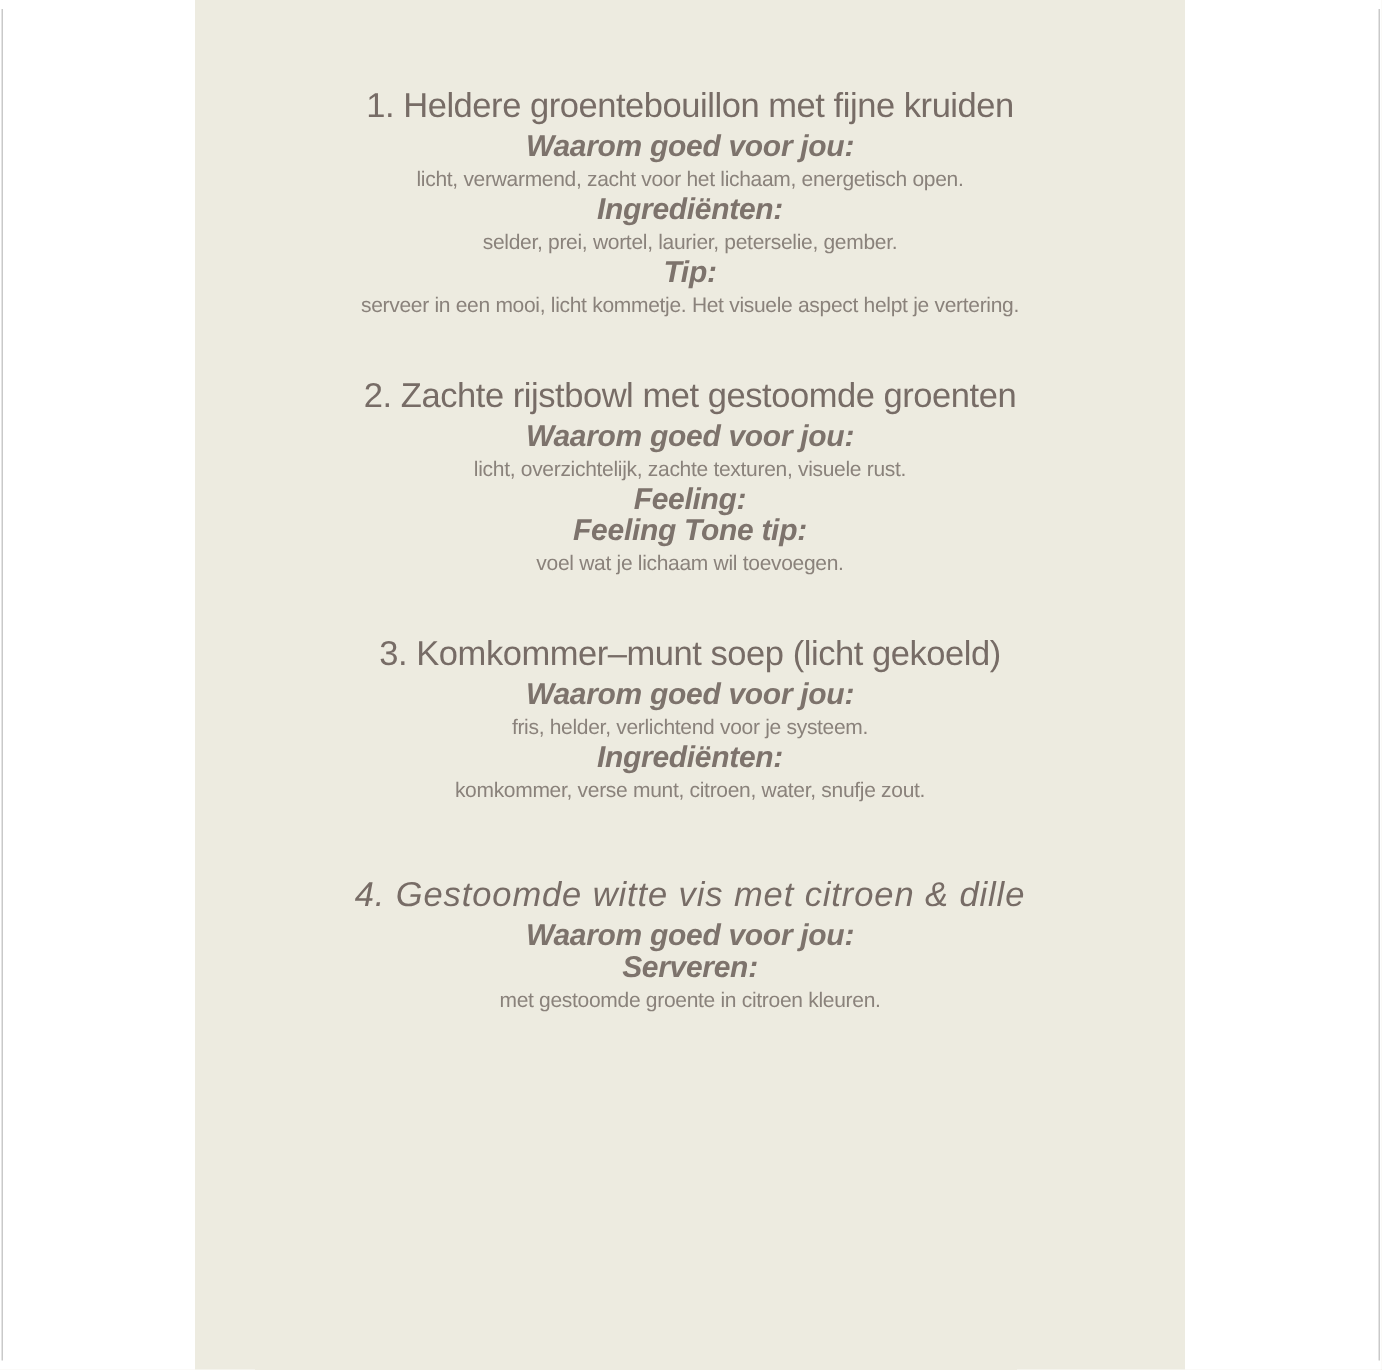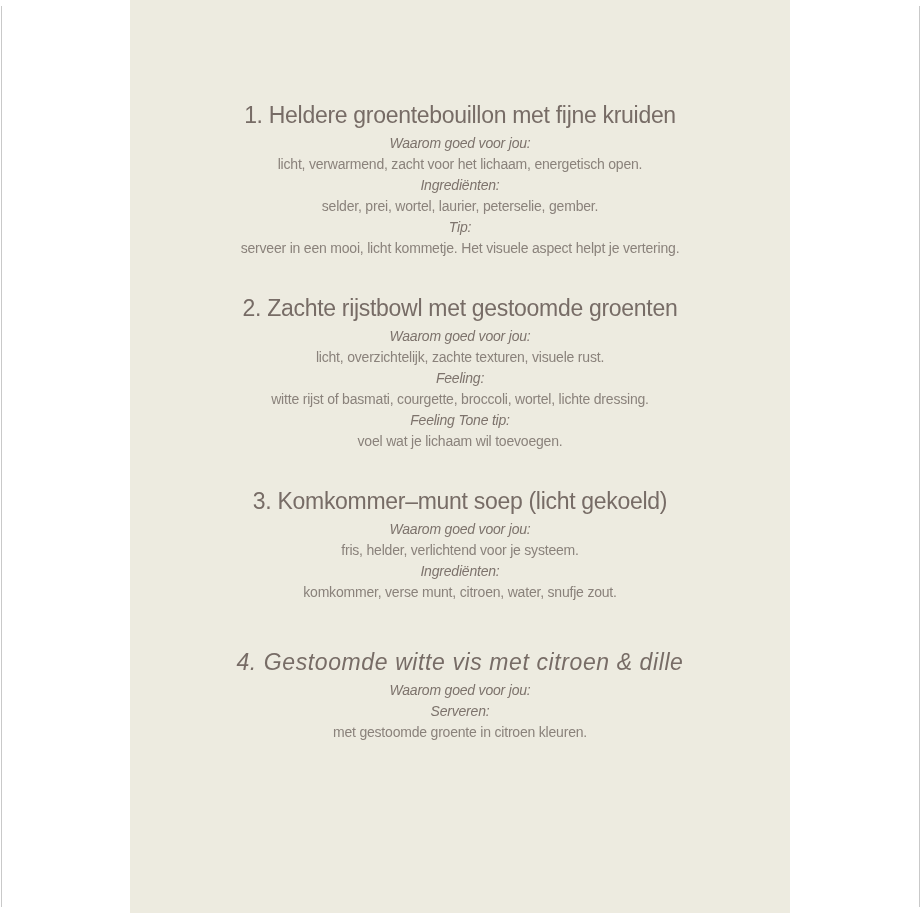--- a/index.html
+++ b/index.html
@@ -25,21 +25,21 @@
   }
   .edge-left{left:1px;}
   .edge-right{right:1px;}
   .paper{
     position:absolute;
     left:130px;top:0;
     width:660px;height:913px;
     background:var(--paper-bg);
   }
   .content{
-    padding-top:100px;
+    padding-top:55px;
     text-align:center;
   }
   .section{
     margin-bottom:34px;
   }
   .section:nth-child(3){
     margin-bottom:44px;
     text-align:center;
   }
   .section-title{
@@ -48,23 +48,23 @@
     line-height:30px;
     letter-spacing:-0.3px;
     color:var(--title-color);
     margin-bottom:3px;
   }
   .section:nth-child(4) .section-title{
     letter-spacing:0.6px;
     font-style:italic;
   }
   .block-label{
-    font-size:14px;
+    font-size:20px;
     font-style:italic;
-    font-weight:400;
+    font-weight:700;
     line-height:21px;
     letter-spacing:-0.2px;
     color:var(--label-color);
   }
   .block-text{
     font-size:14px;
     font-weight:300;
     line-height:21px;
     letter-spacing:-0.2px;
     color:var(--body-color);
@@ -101,21 +101,20 @@
   <section class="section">
     <h2 class="section-title">2. Zachte rijstbowl met gestoomde groenten</h2>
     <div class="section-blocks">
   <div class="block">
     <div class="block-label">Waarom goed voor jou:</div>
     <div class="block-text">licht, overzichtelijk, zachte texturen, visuele rust.</div>
   </div>
 
   <div class="block">
     <div class="block-label">Feeling:</div>
-    <div class="block-text">witte rijst of basmati, courgette, broccoli, wortel, lichte dressing.</div>
   </div>
 
   <div class="block">
     <div class="block-label">Feeling Tone tip:</div>
     <div class="block-text">voel wat je lichaam wil toevoegen.</div>
   </div>
 </div>
   </section>
 
   <section class="section">

